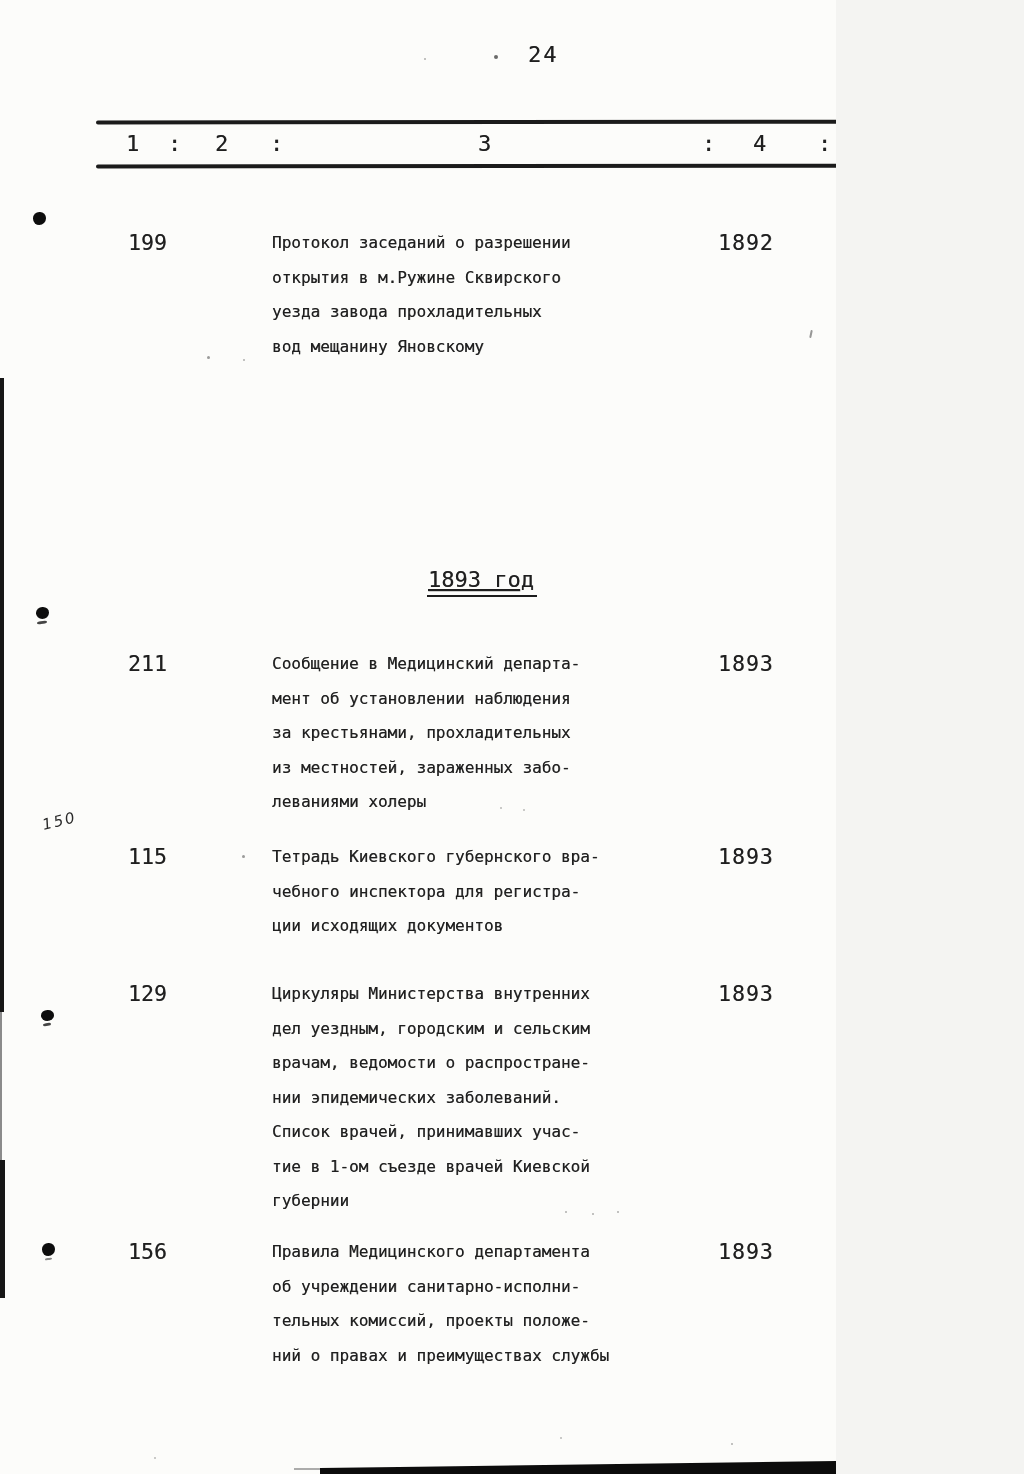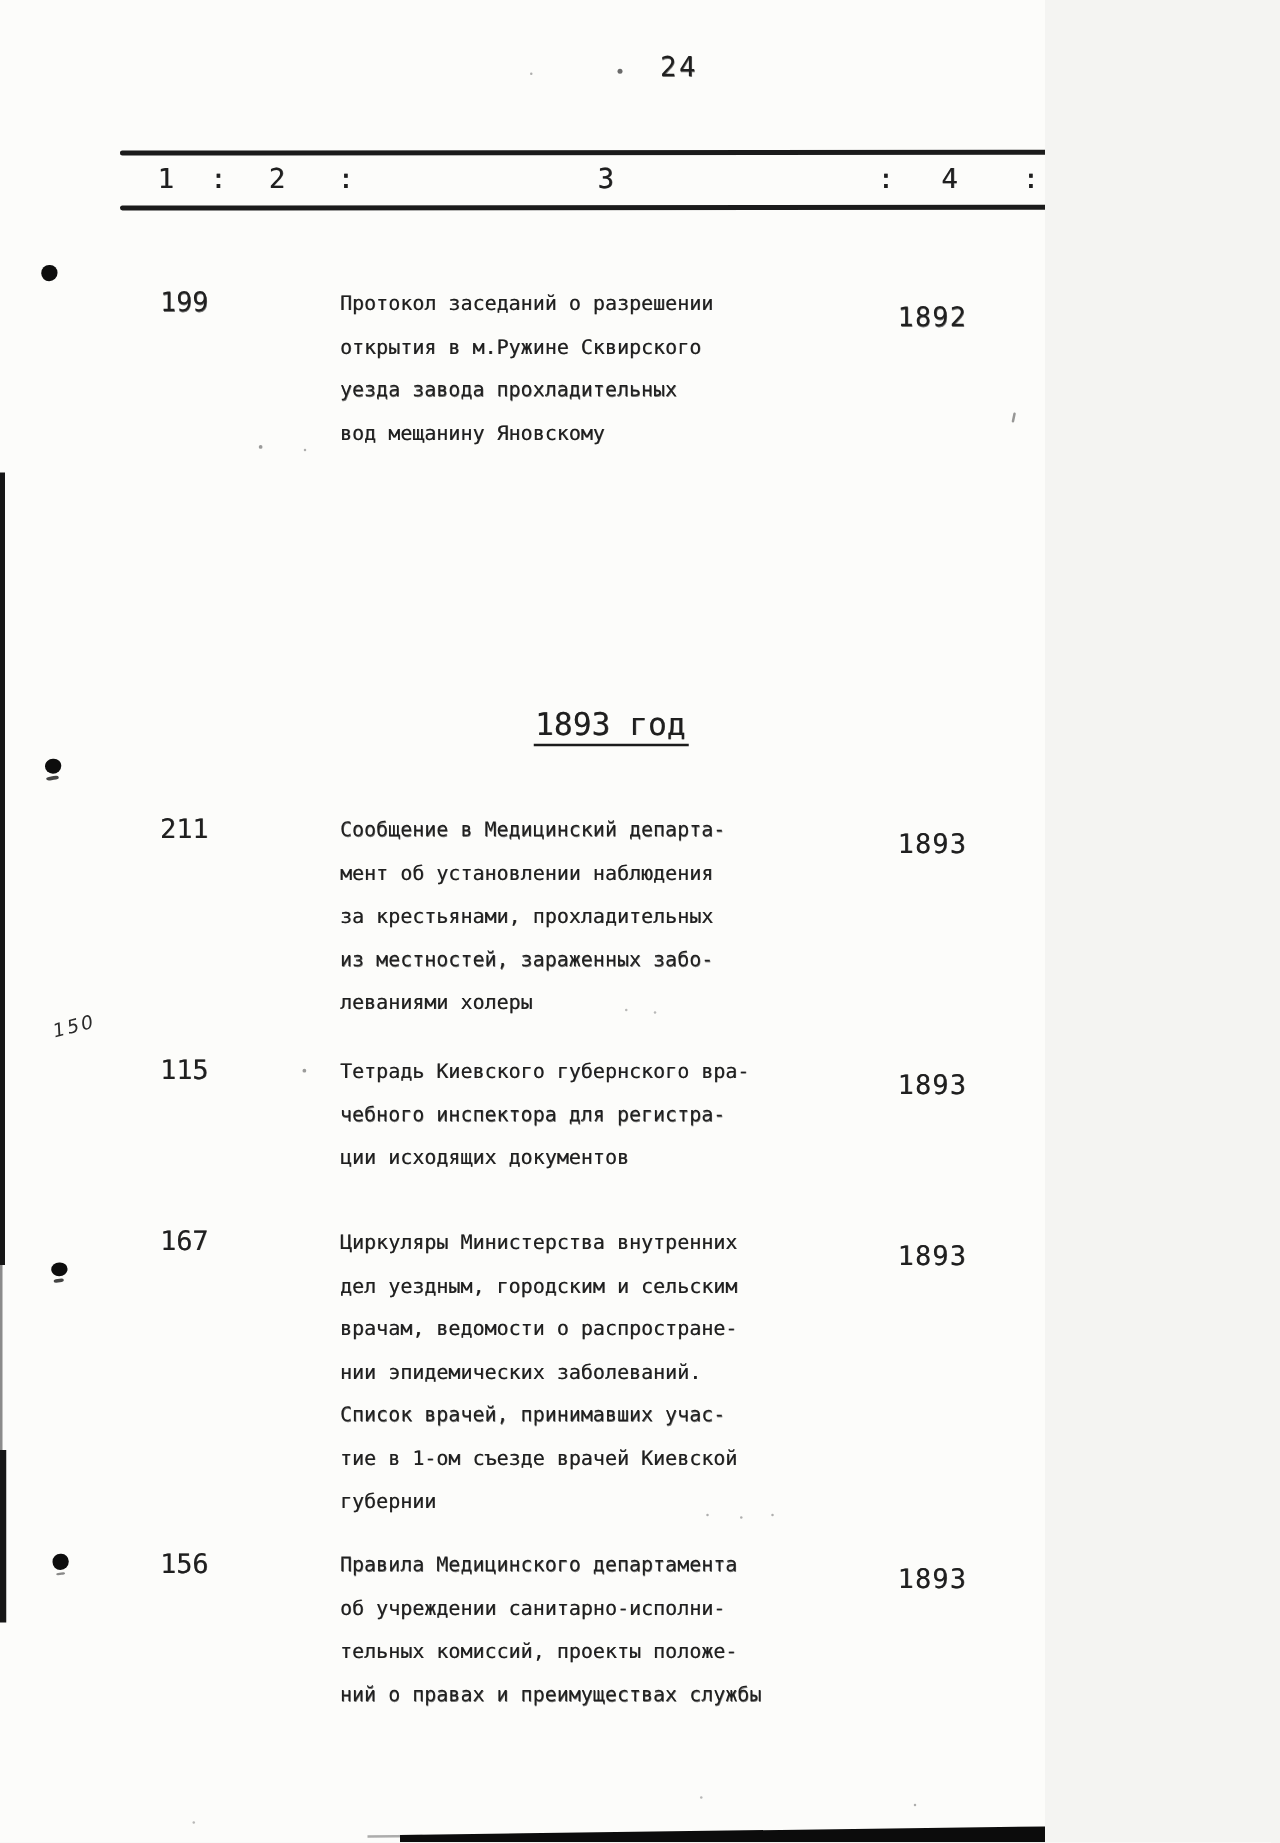--- a/index.html
+++ b/index.html
@@ -30,34 +30,35 @@
     position:absolute;top:131px;
     font-size:22px;line-height:26px;
   }
   .entry{position:absolute;left:0;width:1024px;}
   .entry .num{position:absolute;left:128px;top:0;font-size:21.5px;line-height:34.5px;}
   .entry .desc{
     position:absolute;left:272px;top:0;width:480px;
     font-size:16px;line-height:34.5px;
     white-space:pre;
   }
-  .entry .year{position:absolute;left:718px;top:12px;font-size:21.5px;line-height:34.5px;letter-spacing:1px;}
+  .entry .year{position:absolute;left:718px;top:0;font-size:21.5px;line-height:34.5px;letter-spacing:1px;}
   .annotation{
     position:absolute;left:42px;top:-28px;
     font-family:"DejaVu Sans", sans-serif;
     font-style:italic;
     font-size:15px;letter-spacing:2px;
     transform:rotate(-14deg);
     color:#2a2a2a;
   }
   .section-heading{
     position:absolute;left:427px;top:566px;
-    font-size:25px;line-height:27px;
+    font-size:22px;line-height:27px;
     border-bottom:2.5px solid #1c1c1c;
     padding:0 3px 2px 1px;
+    text-decoration:underline;
   }
   .margin-dot{
     position:absolute;background:#0d0d0d;
     border-radius:50% 47% 53% 50%;
   }
   .dot-tail{
     position:absolute;background:#161616;border-radius:40%;
     transform:rotate(-8deg);opacity:.8;
   }
   .edge-line{position:absolute;left:0;background:#161616;}
@@ -118,21 +119,21 @@
   <div class="entry" style="top:840px">
     <span class="num typed">115</span>
     <span class="annotation">150</span>
     <div class="desc typed">Тетрадь Киевского губернского вра-
 чебного инспектора для регистра-
 ции исходящих документов</div>
     <span class="year typed">1893</span>
   </div>
 
   <div class="entry" style="top:977px">
-    <span class="num typed">167</span>
+    <span class="num typed">129</span>
     <div class="desc typed">Циркуляры Министерства внутренних
 дел уездным, городским и сельским
 врачам, ведомости о распростране-
 нии эпидемических заболеваний.
 Список врачей, принимавших учас-
 тие в 1-ом съезде врачей Киевской
 губернии</div>
     <span class="year typed">1893</span>
   </div>
 

